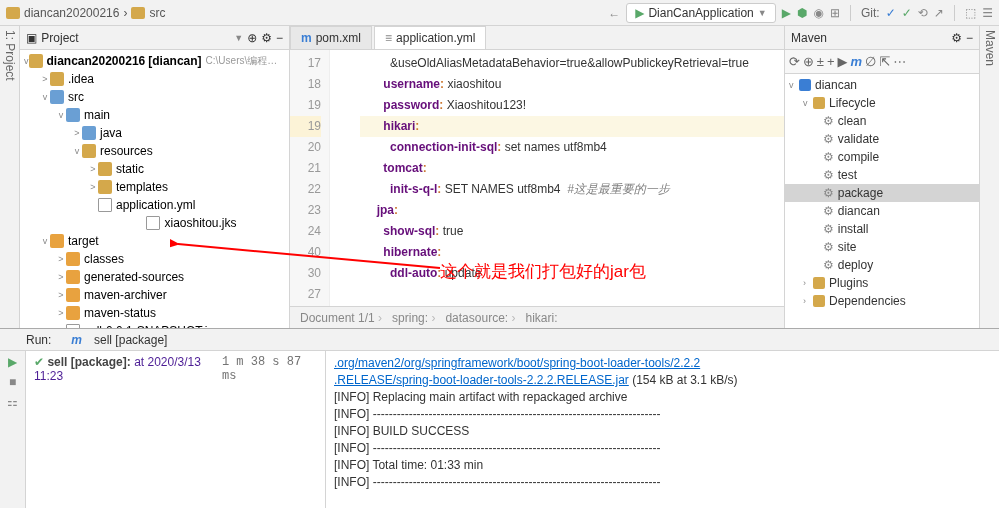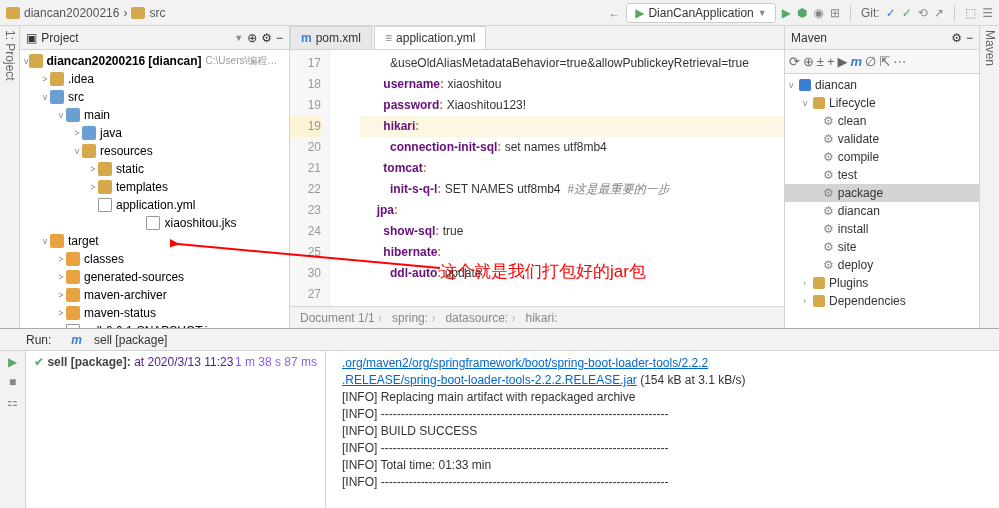--- a/index.html
+++ b/index.html
@@ -54,22 +54,22 @@
 .maven-item.selected { background: #d4d4d4; }
 .maven-item .arrow { width: 10px; font-size: 9px; color: #888; }
 .right-gutter { width: 20px; background: #f2f2f2; border-left: 1px solid #d4d4d4; writing-mode: vertical-rl; font-size: 10px; color: #666; padding: 4px 2px; }
 .bottom-panel { height: 180px; border-top: 1px solid #aaa; display: flex; flex-direction: column; background: #fff; }
 .bottom-tabs { height: 22px; background: #f2f2f2; border-bottom: 1px solid #d4d4d4; display: flex; align-items: center; padding-left: 26px; font-size: 11px; }
 .bottom-tabs .tab-label { padding: 2px 8px; }
 .bottom-body { flex: 1; display: flex; }
 .run-gutter { width: 26px; background: #f2f2f2; border-right: 1px solid #d4d4d4; display: flex; flex-direction: column; align-items: center; gap: 6px; padding: 4px 0; }
 .run-tree { width: 300px; border-right: 1px solid #d4d4d4; padding: 4px 8px; font-size: 11px; color: #444; }
 .run-tree .status { display: flex; justify-content: space-between; }
-.run-tree .status .time { color: #8b5cf6; }
-.console { flex: 1; padding: 4px 8px; font-family: "Consolas", monospace; font-size: 12px; line-height: 17px; overflow: auto; margin-left: 8px; }
+.run-tree .status .time { color: #737373; font-family: Liberation Mono, monospace; }
+.console { flex: 1; padding: 4px 8px; font-family: "Consolas", monospace; font-size: 12px; line-height: 17px; overflow: auto; }
 .console a { color: #0066cc; text-decoration: underline; }
 .annotation-arrow { position: absolute; pointer-events: none; }
 .annotation-text { position: absolute; color: #ff0000; font-size: 17px; font-family: "Microsoft YaHei", sans-serif; }
 .green { color: #59a869; }
 .check { color: #59a869; }
 .bold { font-weight: bold; }
 </style>
 </head>
 <body>
 
@@ -223,21 +223,21 @@
       <div class="gutter" id="gutter">
           <div class="ln">17</div>
           <div class="ln">18</div>
           <div class="ln">19</div>
           <div class="ln hl">19</div>
           <div class="ln">20</div>
           <div class="ln">21</div>
           <div class="ln">22</div>
           <div class="ln">23</div>
           <div class="ln">24</div>
-          <div class="ln">25</div>
+          <div class="ln">40</div>
           <div class="ln">30</div>
           <div class="ln">27</div>
           <div class="ln">28</div>
         </div>
       <div class="margin"></div>
       <div class="code" id="code"><div class="line">      <span class="v">&amp;useOldAliasMetadataBehavior=true&amp;allowPublickeyRetrieval=true</span></div><div class="line">    <span class="key">username</span><span class="k">:</span> <span class="v">xiaoshitou</span></div><div class="line">    <span class="key">password</span><span class="k">:</span> <span class="v">Xiaoshitou123!</span></div><div class="line hl">    <span class="key">hikari</span><span class="k">:</span></div><div class="line">      <span class="key">connection-init-sql</span><span class="k">:</span> <span class="v">set names utf8mb4</span></div><div class="line">    <span class="key">tomcat</span><span class="k">:</span></div><div class="line">      <span class="key">init-s-q-l</span><span class="k">:</span> <span class="v">SET NAMES utf8mb4</span>  <span class="comment">#这是最重要的一步</span></div><div class="line">  <span class="key">jpa</span><span class="k">:</span></div><div class="line">    <span class="key">show-sql</span><span class="k">:</span> <span class="v">true</span></div><div class="line">    <span class="key">hibernate</span><span class="k">:</span></div><div class="line">      <span class="key">ddl-auto</span><span class="k">:</span> <span class="v">update</span></div><div class="line"><span class="v"></span></div><div class="line"><span class="v"></span></div></div>
     </div>
     <div class="editor-status">
       <span class="crumb">Document 1/1</span>
       <span class="crumb">spring:</span>

